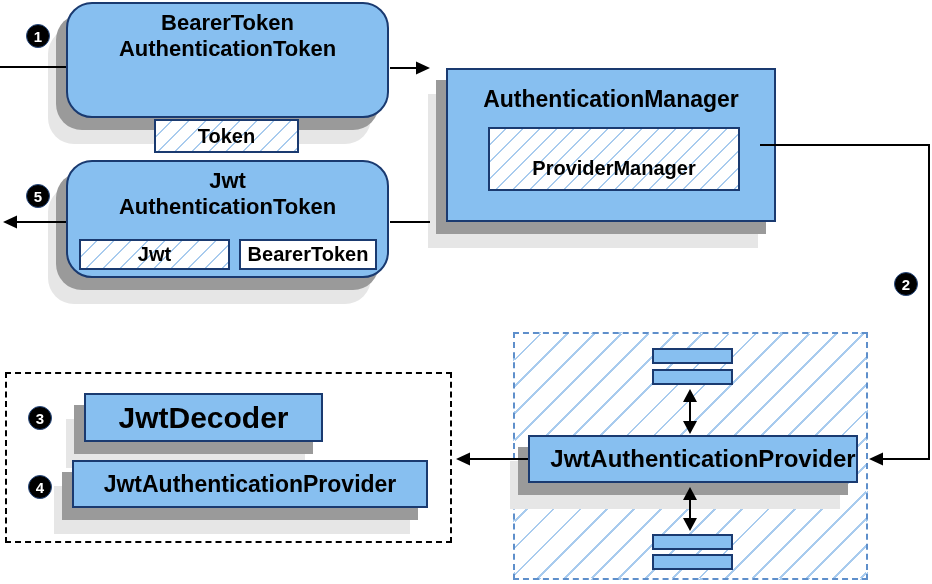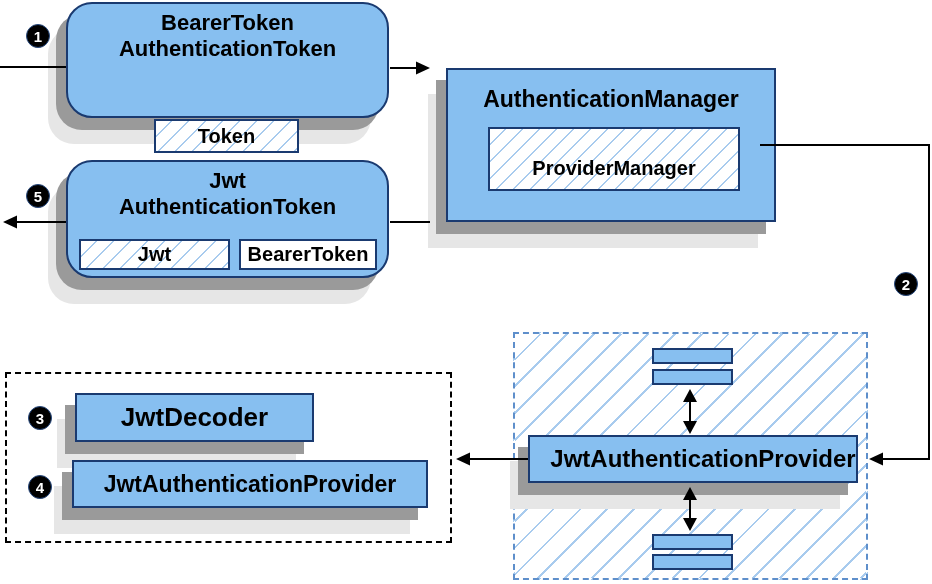--- a/index.html
+++ b/index.html
@@ -72,21 +72,21 @@
 
   <div class="abs blue z2" style="left:652px;top:348px;width:81px;height:16px;"></div>
   <div class="abs blue z2" style="left:652px;top:369px;width:81px;height:16px;"></div>
 
   <div class="abs blue shadow ctr z2" style="left:528px;top:435px;width:330px;height:48px;line-height:44px;font-size:24px;padding-left:20px;">JwtAuthenticationProvider</div>
 
   <div class="abs blue z2" style="left:652px;top:534px;width:81px;height:16px;"></div>
   <div class="abs blue z2" style="left:652px;top:554px;width:81px;height:16px;"></div>
 
   <div class="abs dashed-black z1" style="left:5px;top:372px;width:447px;height:171px;"></div>
-  <div class="abs blue shadow ctr z2" style="left:75px;top:393px;width:239px;height:49px;line-height:45px;font-size:26px;">JwtDecoder</div>
+  <div class="abs blue shadow ctr z2" style="left:84px;top:393px;width:239px;height:49px;line-height:45px;font-size:30px;">JwtDecoder</div>
   <div class="abs blue shadow ctr z2" style="left:72px;top:460px;width:356px;height:48px;line-height:44px;font-size:23px;">JwtAuthenticationProvider</div>
 
   <svg class="connectors" width="932" height="584" viewBox="0 0 932 584">
     <g stroke="#000" stroke-width="2" fill="none">
       <path d="M0,67 H66"></path>
       <path d="M390,68 H419"></path>
       <path d="M760,145 H929 V459 H876"></path>
       <path d="M528,459 H464"></path>
       <path d="M390,222 H430"></path>
       <path d="M66,222 H11"></path>

